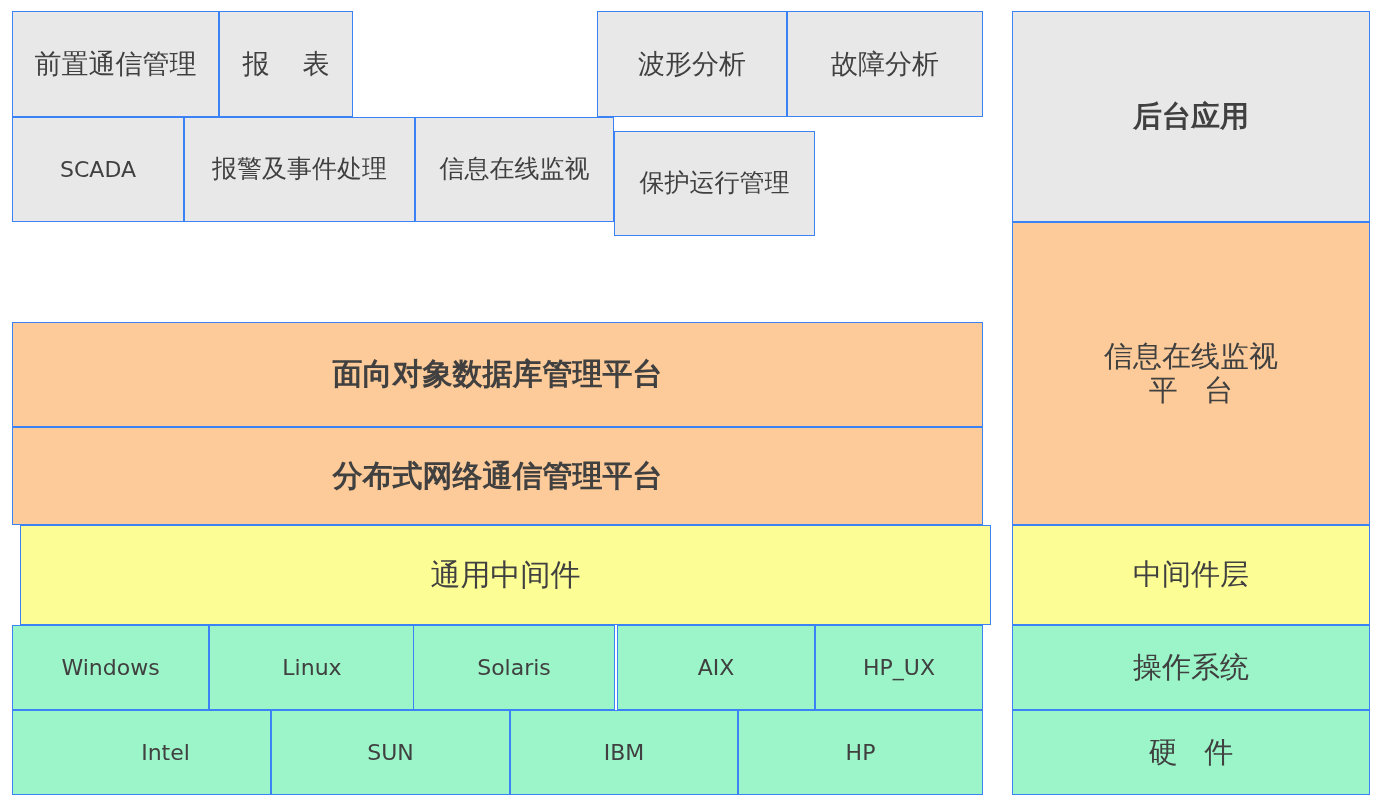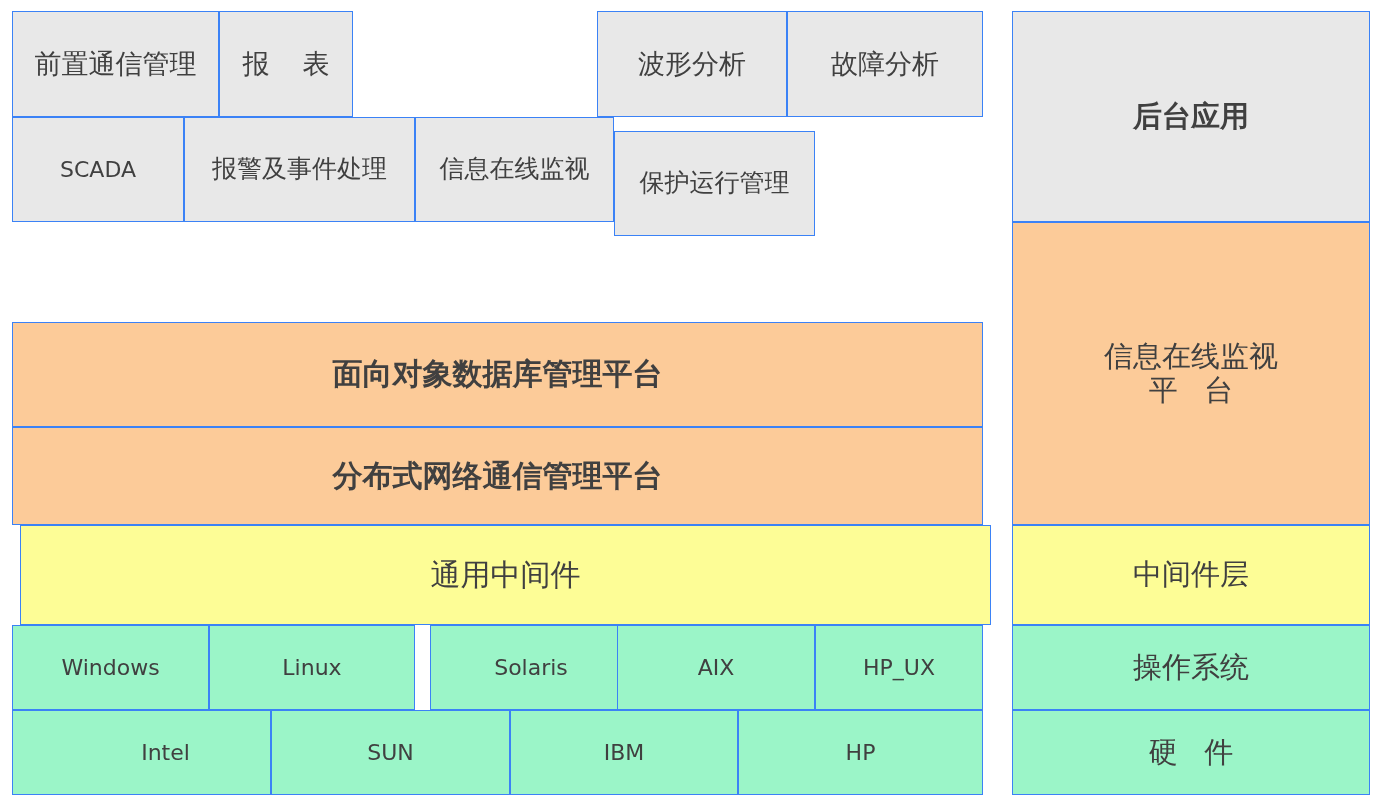--- a/index.html
+++ b/index.html
@@ -67,21 +67,21 @@
   <div class="cell fill-gray t-cn-app-sm" style="left:415px; top:117px; width:199px; height:105px;">信息在线监视</div>
   <div class="cell fill-gray t-cn-app-sm" style="left:614px; top:131px; width:201px; height:105px;">保护运行管理</div>
 
   <div class="cell fill-orange t-cn-plat" style="left:12px; top:322px; width:971px; height:105px;">面向对象数据库管理平台</div>
   <div class="cell fill-orange t-cn-plat" style="left:12px; top:427px; width:971px; height:98px;text-align:center;">分布式网络通信管理平台</div>
 
   <div class="cell fill-yellow t-cn-mid" style="left:20px; top:525px; width:971px; height:100px;">通用中间件</div>
 
   <div class="cell fill-green t-latin" style="left:12px; top:625px; width:197px; height:85px;">Windows</div>
   <div class="cell fill-green t-latin" style="left:209px; top:625px; width:206px; height:85px;">Linux</div>
-  <div class="cell fill-green t-latin" style="left:430px; top:625px; width:202px; height:85px;">Solaris</div>
+  <div class="cell fill-green t-latin" style="left:413px; top:625px; width:202px; height:85px;">Solaris</div>
   <div class="cell fill-green t-latin" style="left:617px; top:625px; width:198px; height:85px;">AIX</div>
   <div class="cell fill-green t-latin" style="left:815px; top:625px; width:168px; height:85px;">HP_UX</div>
 
   <div class="cell fill-green t-latin" style="left:12px; top:710px; width:259px; height:85px;padding-left:48px;">Intel</div>
   <div class="cell fill-green t-latin" style="left:271px; top:710px; width:239px; height:85px;">SUN</div>
   <div class="cell fill-green t-latin" style="left:510px; top:710px; width:228px; height:85px;">IBM</div>
   <div class="cell fill-green t-latin" style="left:738px; top:710px; width:245px; height:85px;">HP</div>
 
   <div class="cell fill-gray t-right-lbl" style="left:1012px; top:11px; width:358px; height:211px;font-weight:bold;">后台应用</div>
 

